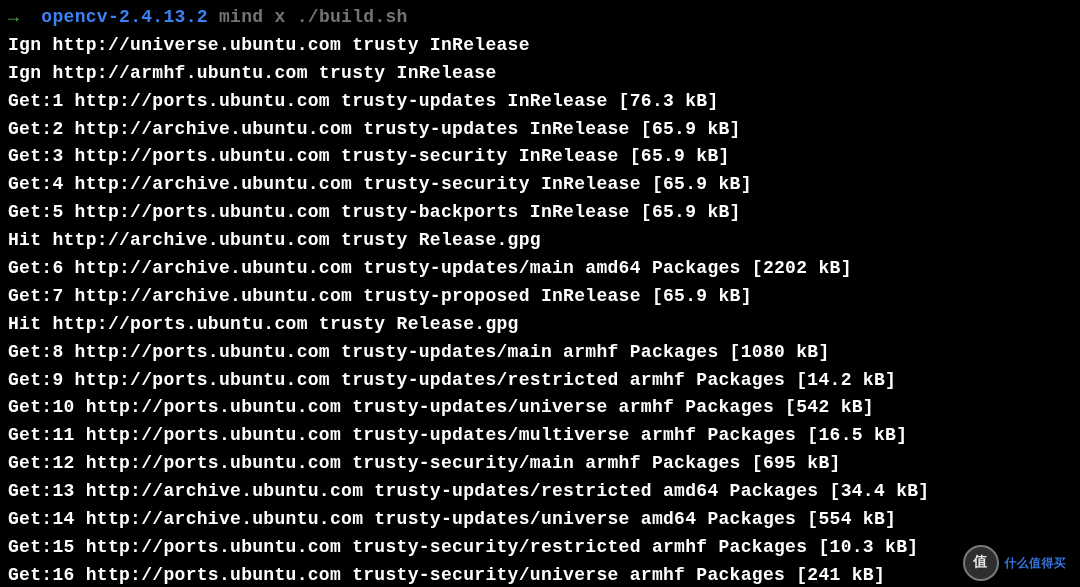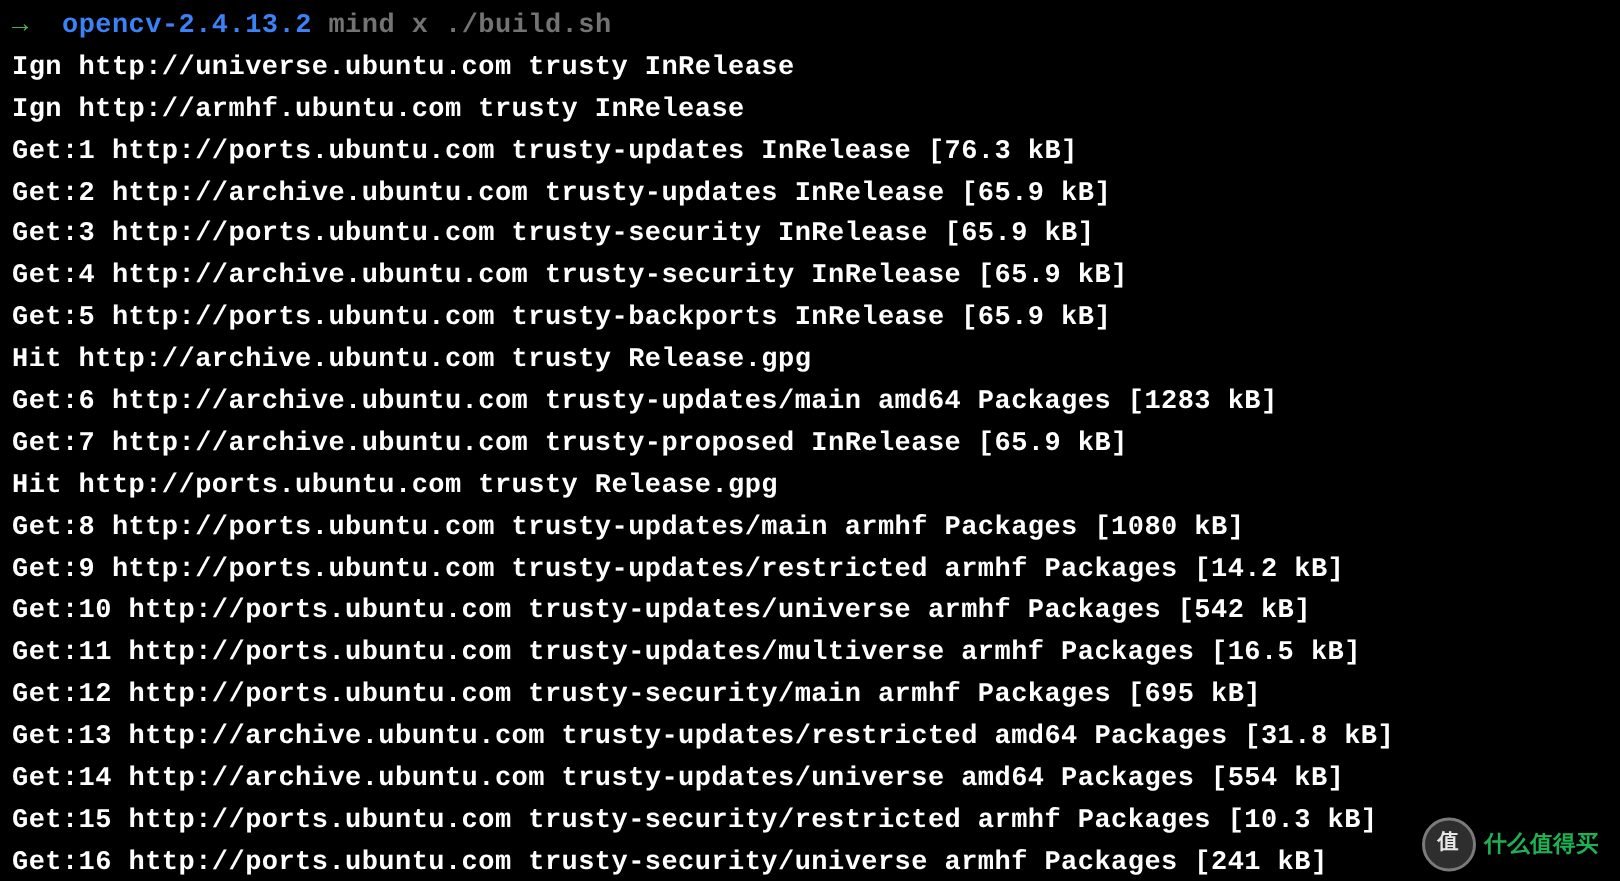--- a/index.html
+++ b/index.html
@@ -52,47 +52,47 @@
       background: #333333;
       border: 2px solid #888;
       display: flex;
       align-items: center;
       justify-content: center;
       color: #fff;
       font-size: 14px;
       font-weight: bold;
     }
     .watermark-text {
-      color: #22c55e;
-      font-size: 15px;
+      color: #3b82f6;
+      font-size: 12px;
       font-family: sans-serif;
       font-weight: bold;
     }
   </style>
 </head>
 <body>
 
 <div class="prompt-line"><span class="arrow">→</span>  <span class="dirname">opencv-2.4.13.2</span> <span class="cmd">mind x ./build.sh</span></div>
 <div class="line">Ign http://universe.ubuntu.com trusty InRelease</div>
 <div class="line">Ign http://armhf.ubuntu.com trusty InRelease</div>
 <div class="line">Get:1 http://ports.ubuntu.com trusty-updates InRelease [76.3 kB]</div>
 <div class="line">Get:2 http://archive.ubuntu.com trusty-updates InRelease [65.9 kB]</div>
 <div class="line">Get:3 http://ports.ubuntu.com trusty-security InRelease [65.9 kB]</div>
 <div class="line">Get:4 http://archive.ubuntu.com trusty-security InRelease [65.9 kB]</div>
 <div class="line">Get:5 http://ports.ubuntu.com trusty-backports InRelease [65.9 kB]</div>
 <div class="line">Hit http://archive.ubuntu.com trusty Release.gpg</div>
-<div class="line">Get:6 http://archive.ubuntu.com trusty-updates/main amd64 Packages [1283 kB]</div>
+<div class="line">Get:6 http://archive.ubuntu.com trusty-updates/main amd64 Packages [2202 kB]</div>
 <div class="line">Get:7 http://archive.ubuntu.com trusty-proposed InRelease [65.9 kB]</div>
 <div class="line">Hit http://ports.ubuntu.com trusty Release.gpg</div>
 <div class="line">Get:8 http://ports.ubuntu.com trusty-updates/main armhf Packages [1080 kB]</div>
 <div class="line">Get:9 http://ports.ubuntu.com trusty-updates/restricted armhf Packages [14.2 kB]</div>
 <div class="line">Get:10 http://ports.ubuntu.com trusty-updates/universe armhf Packages [542 kB]</div>
 <div class="line">Get:11 http://ports.ubuntu.com trusty-updates/multiverse armhf Packages [16.5 kB]</div>
 <div class="line">Get:12 http://ports.ubuntu.com trusty-security/main armhf Packages [695 kB]</div>
-<div class="line">Get:13 http://archive.ubuntu.com trusty-updates/restricted amd64 Packages [31.8 kB]</div>
+<div class="line">Get:13 http://archive.ubuntu.com trusty-updates/restricted amd64 Packages [34.4 kB]</div>
 <div class="line">Get:14 http://archive.ubuntu.com trusty-updates/universe amd64 Packages [554 kB]</div>
 <div class="line">Get:15 http://ports.ubuntu.com trusty-security/restricted armhf Packages [10.3 kB]</div>
 <div class="line">Get:16 http://ports.ubuntu.com trusty-security/universe armhf Packages [241 kB]</div>
 
 <div class="watermark">
   <div class="watermark-circle">值</div>
   <div class="watermark-text">什么值得买</div>
 </div>
 
 </body></html>

